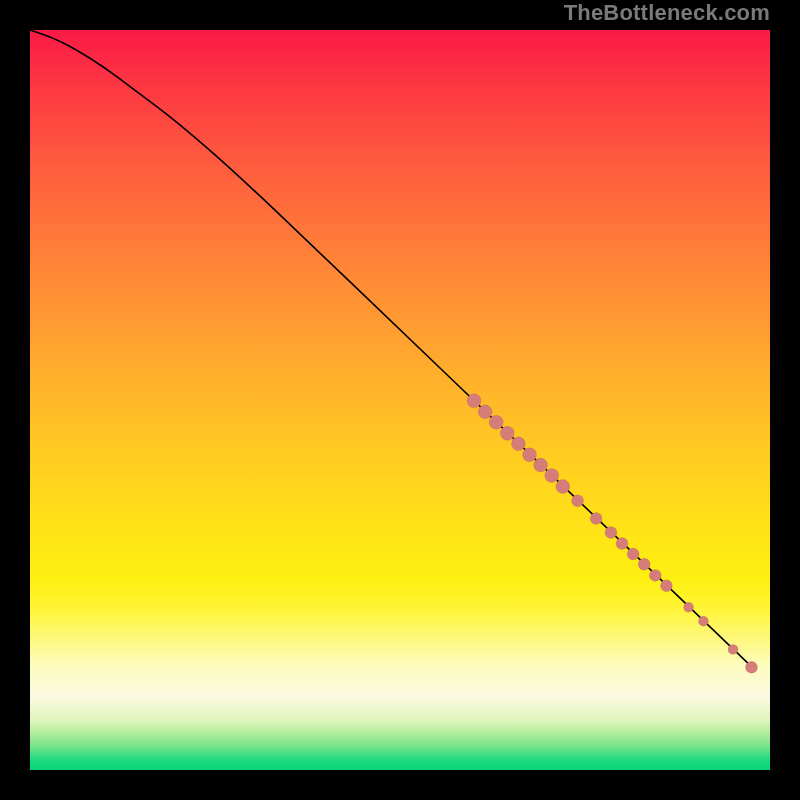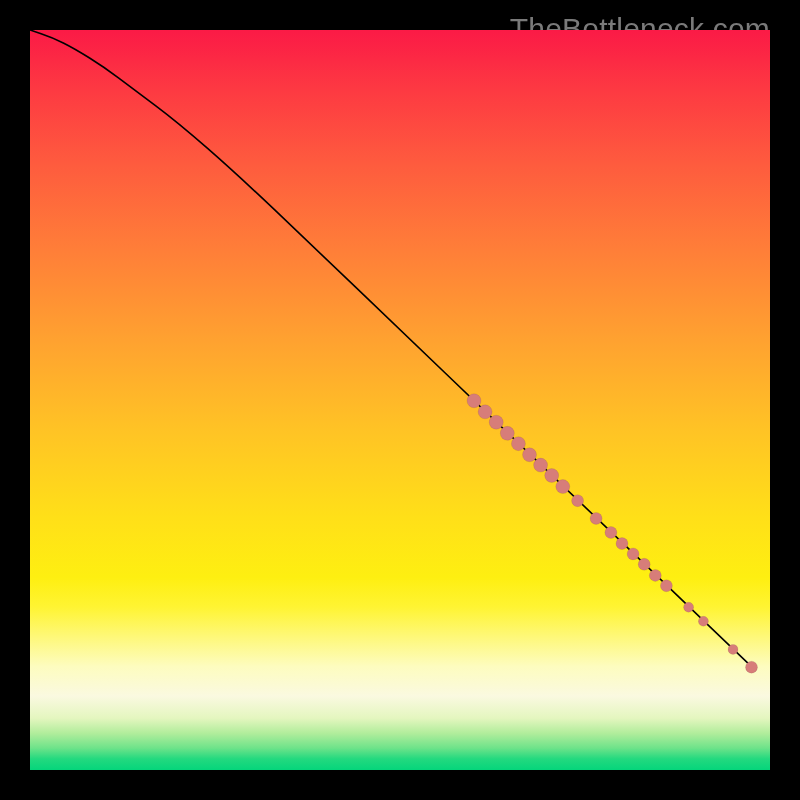--- a/index.html
+++ b/index.html
@@ -56,25 +56,25 @@
     stroke-width: 1.6;
     stroke-linecap: round;
   }
   .marker {
     fill: #d77d79;
     stroke: rgba(0,0,0,0.15);
     stroke-width: 0.5;
   }
   .watermark {
     position: absolute;
-    top: 12px;
+    top: 0;
     right: 30px;
     color: #7a7a7a;
-    font-size: 30px;
-    font-weight: 400;
+    font-size: 22px;
+    font-weight: 700;
     letter-spacing: 0.2px;
     user-select: none;
   }
 </style>
 </head>
 <body>
 
 <div class="stage">
   <div class="watermark">TheBottleneck.com</div>
   <div class="plot">

